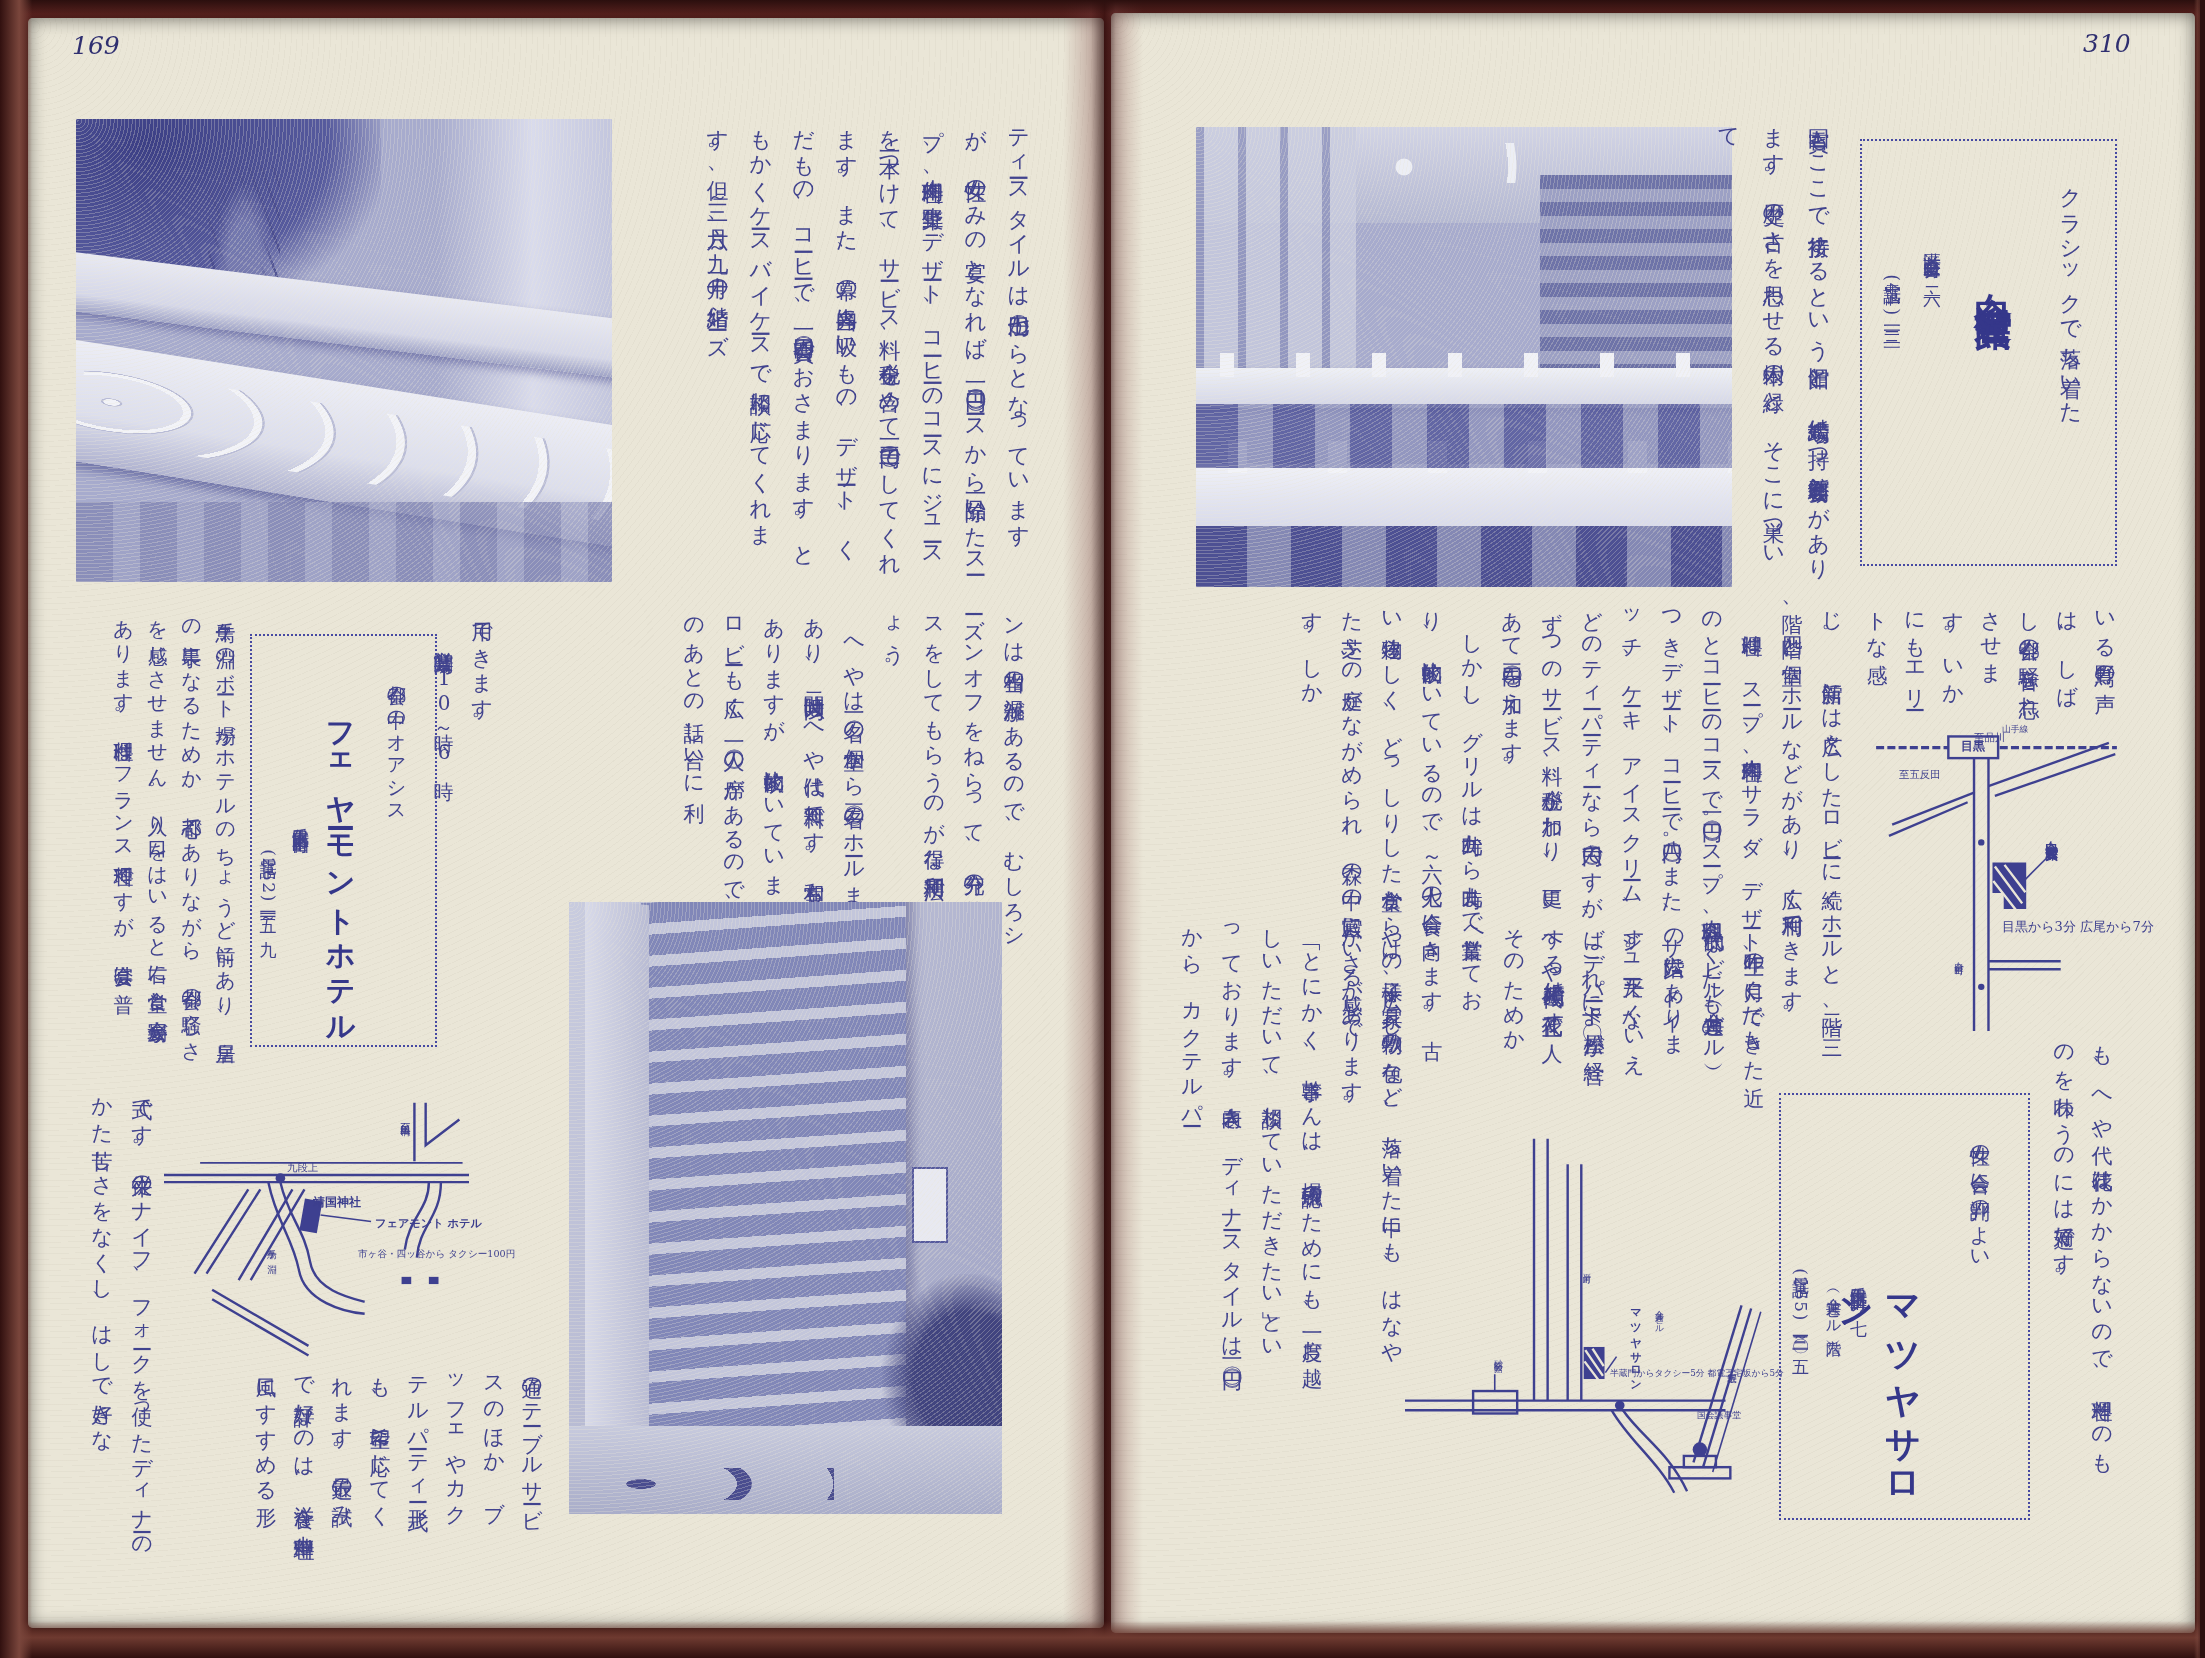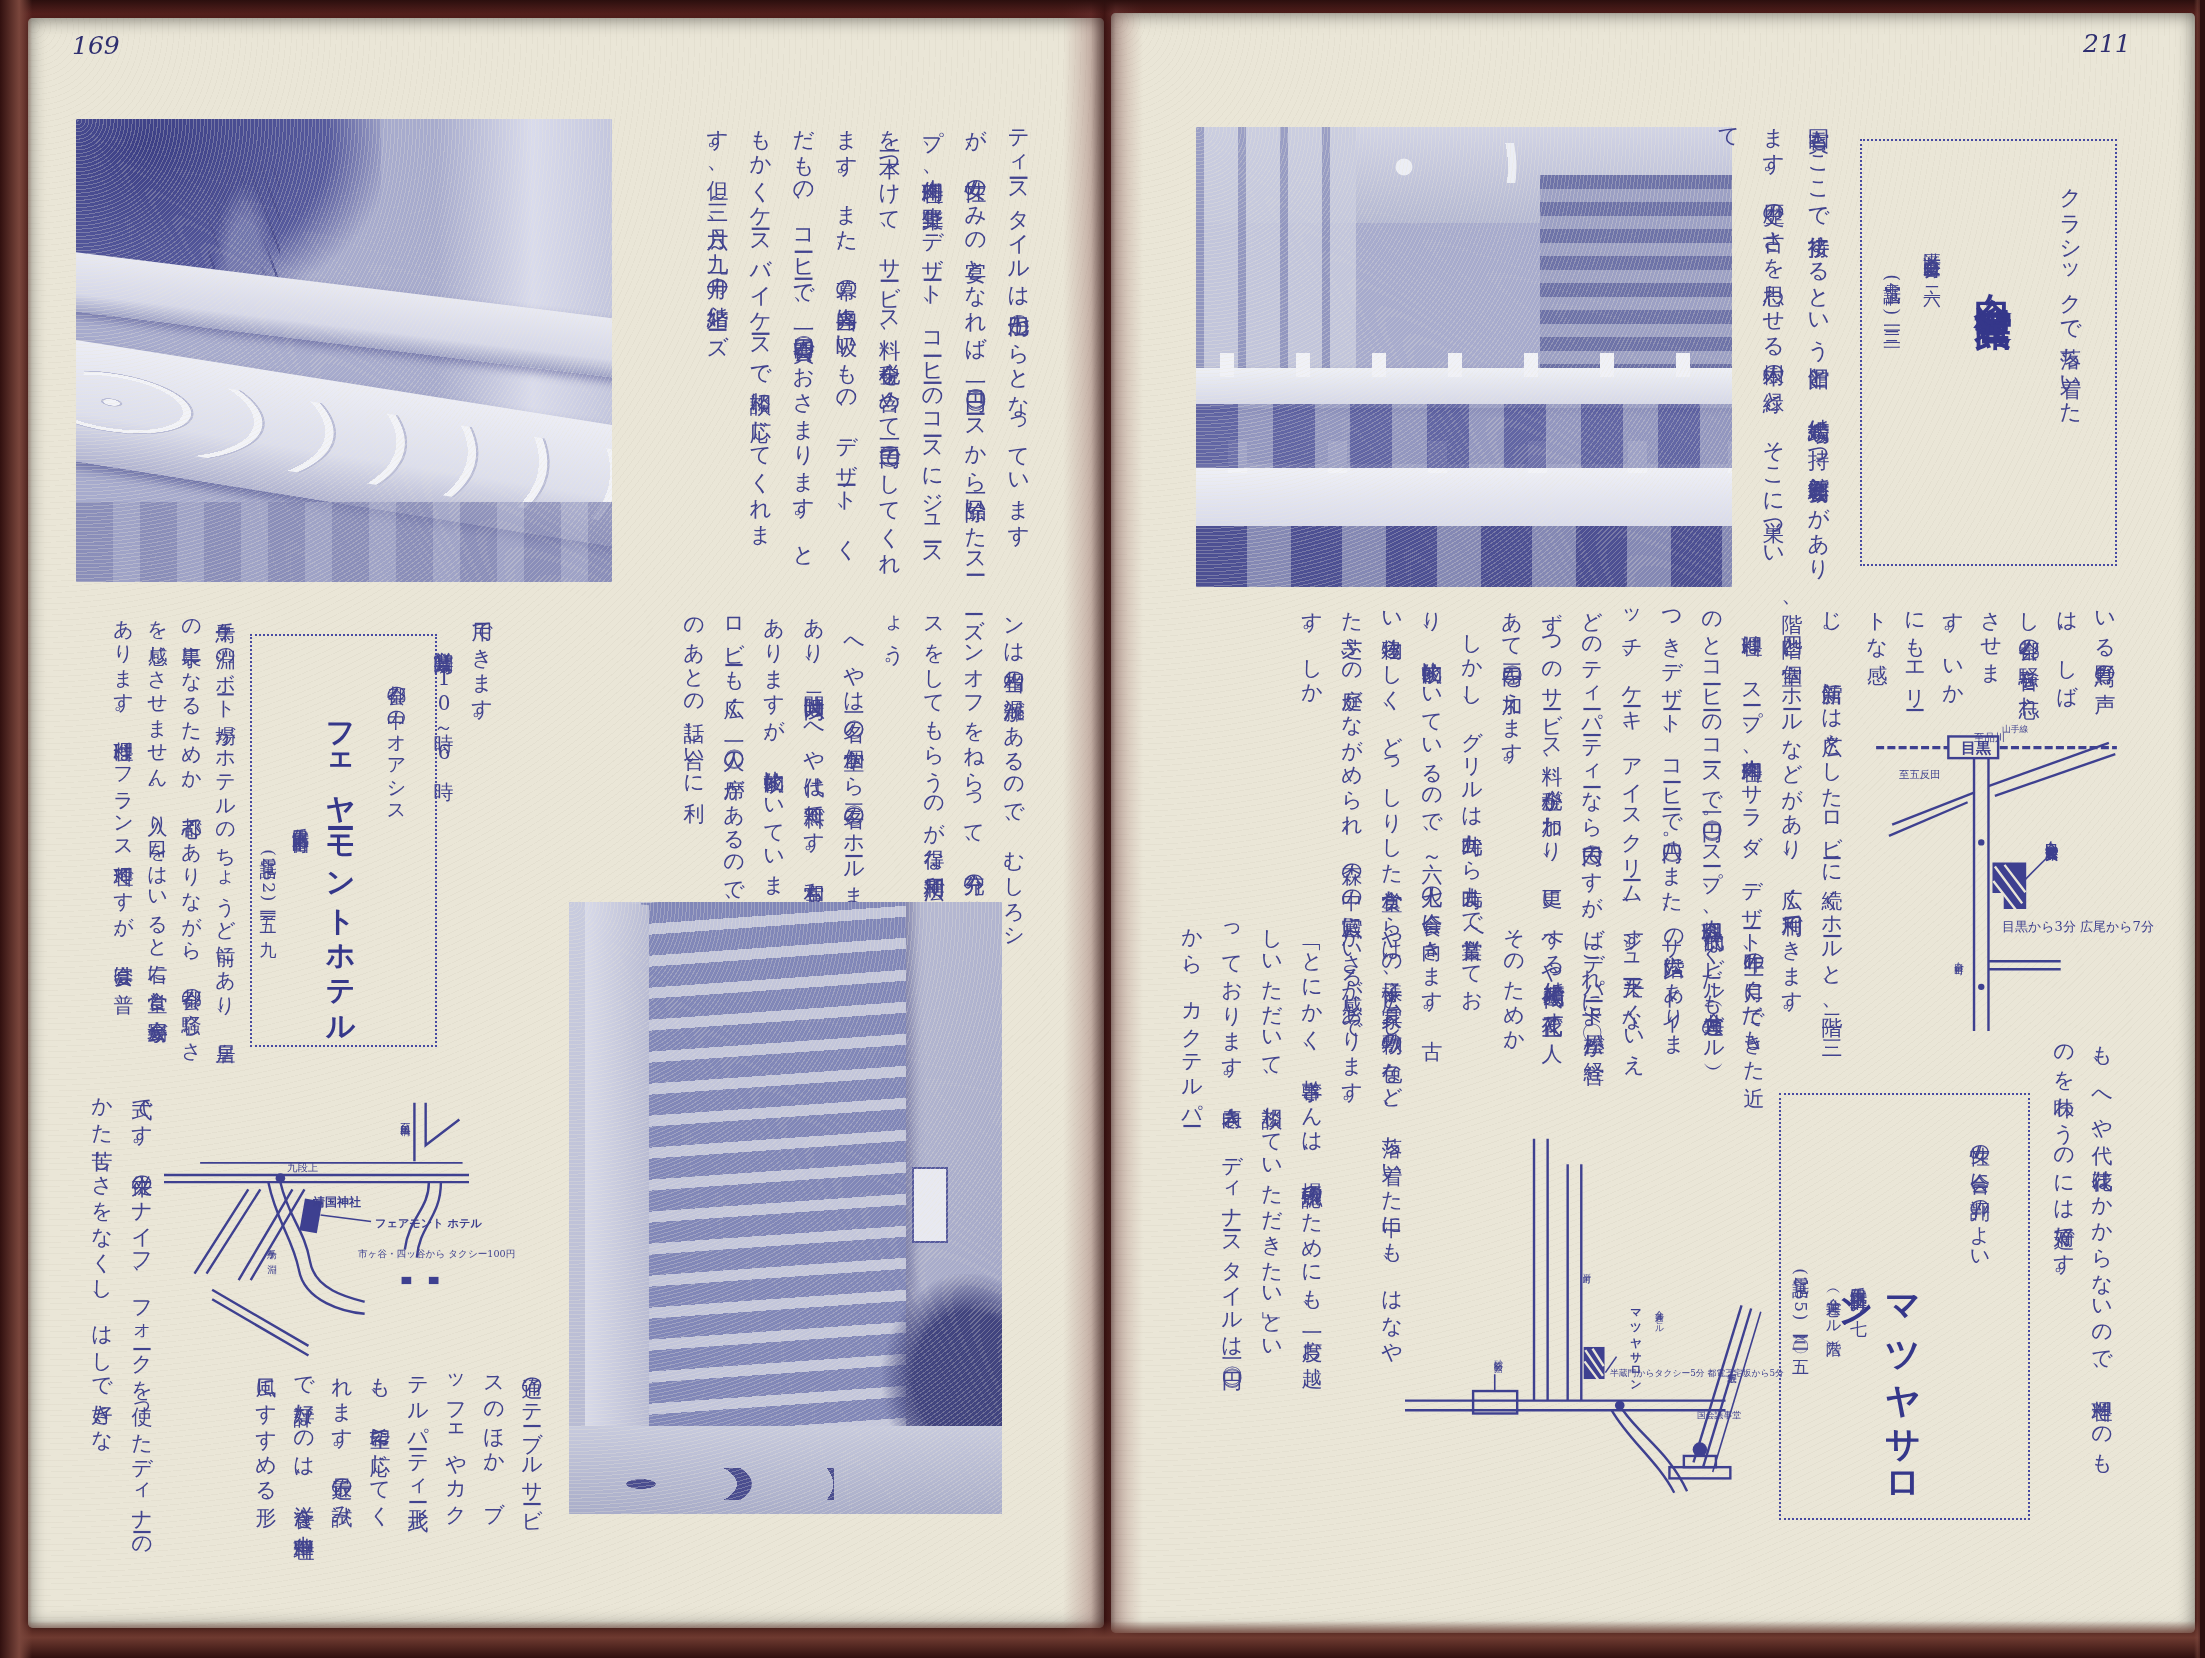--- a/index.html
+++ b/index.html
@@ -98,21 +98,21 @@
     <div class="dec" style="left:0;bottom:0;width:100%;height:88px;background:linear-gradient(180deg,#c7cadd,#a9adc9);"></div>
     <div class="dec" style="left:24px;bottom:14.4px;width:241px;height:32px;background:repeating-radial-gradient(ellipse 40px 13px at 48px 16px,#4a4d8f 0 14.4px,transparent 15.2px 96px);"></div>
   </div>
 
   <div class="v" style="left:172px;top:1362px;width:379px;height:164px;font-size:21px;line-height:38px;">通のテーブルサービスのほか、ブッフェやカクテルパーティー形式も、希望に応じてくれます。最近の試みで好評なのは、洋食を中華料理風にすすめる形</div>
   <div class="v" style="left:82px;top:1083px;width:80px;height:472px;font-size:21px;line-height:40px;">式です。従来のナイフ、フォークを使ったディナーのかた苦しさをなくし、はしで好きな</div>
 
   <div class="page" style="left:1111px;top:13px;width:1084px;height:1620px;"></div>
   <div class="ptex" style="left:1111px;top:13px;width:1084px;height:1620px;"></div>
 
-  <div style="position:absolute;left:2083px;top:29px;font-size:25px;font-style:italic;color:#2f2f70;font-family:'DejaVu Serif',serif;">211</div>
+  <div style="position:absolute;left:2083px;top:29px;font-size:25px;font-style:italic;color:#2f2f70;font-family:'DejaVu Serif',serif;">310</div>
 
   <div class="photo" style="left:1196px;top:127px;width:536px;height:460px;">
     <div class="dec" style="left:0;top:0;width:100%;height:96px;background:linear-gradient(180deg,#d2d4e5,#b4b8d2);"></div>
     <div class="dec" style="left:0;top:0;width:160px;height:257px;background:repeating-linear-gradient(90deg,#8d92bd 0 8px,#c9ccdf 8px 42px);opacity:.8;"></div>
     <div class="dec" style="right:0;top:48px;width:192px;height:200px;background:repeating-linear-gradient(180deg,#6e73a8 0 14.4px,#9ca0c4 14.4px 27px),repeating-linear-gradient(90deg,rgba(62,64,144,.3) 0 6.4px,transparent 6.4px 32px);"></div>
     <div class="dec" style="left:-8px;top:241px;width:561px;height:40px;background:linear-gradient(180deg,#eef0f6,#d3d5e6);box-shadow:0 4px 6.4px rgba(58,61,130,.5);"></div>
     <div class="dec" style="left:0px;top:226px;width:545px;height:24px;background:repeating-linear-gradient(90deg,transparent 0 24px,#f0f1f7 24px 38px,transparent 38px 76px);"></div>
     <div class="dec" style="left:-16px;top:337px;width:577px;height:64px;background:linear-gradient(180deg,#f0f1f7,#d8daea);box-shadow:0 4.8px 8px rgba(58,61,130,.55);"></div>
     <div class="dec" style="left:0px;top:314px;width:561px;height:32px;background:repeating-linear-gradient(90deg,transparent 0 32px,#f2f3f8 32px 51px,transparent 51px 100px);"></div>
     <div class="dec" style="left:0px;top:277px;width:561px;height:64px;background:repeating-linear-gradient(90deg,#565a9d 0 42px,#8f93bd 42px 77px);opacity:.85;"></div>
@@ -144,21 +144,21 @@
         <path d="M150 308 H240"></path>
       <path d="M196 196 L226 166" stroke-width="2"></path>
     </g>
     <rect x="100" y="18" width="62" height="27" fill="#eae6d7" stroke="#3e4090" stroke-width="3"></rect>
     <path d="M155 175 h42 v58 h-28 v-20 h-14 z" fill="#3e4090"></path>
     <path d="M158 180 l34 46 M156 198 l28 36 M170 178 l26 34" stroke="#eae6d7" stroke-width="3"></path>
     <circle cx="141" cy="150" r="4" fill="#3e4090"></circle>
     <circle cx="141" cy="330" r="4" fill="#3e4090"></circle>
   </svg>
   <div class="maplabel" style="left:1899px;top:728px;font-size:10.4px;margin-top:40px;">至五反田</div>
-  <div class="maplabel" style="left:1961px;top:739px;font-size:15px;font-weight:bold;">目黒</div>
+  <div class="maplabel" style="left:1961px;top:739px;font-size:12px;font-weight:bold;">目黒</div>
   <div class="maplabel" style="left:2002px;top:724px;font-size:8.8px;">山手線</div>
   <div class="maplabel" style="left:1974px;top:731px;font-size:10.4px;">至品川</div>
   <div class="maplabel v" style="left:2043px;top:831px;font-size:13px;font-weight:bold;letter-spacing:1.6px;">白金迎賓館</div>
   <div class="mapnote" style="left:2002px;top:919px;font-size:13px;">目黒から3分
 広尾から7分</div>
   <div class="maplabel v" style="left:1953px;top:954px;font-size:9.6px;">白金台町</div>
 
   <div class="v" style="left:1169px;top:597px;width:683px;height:446px;font-size:21px;line-height:40px;letter-spacing:1.2px;">じ。　新館には広々としたロビーに続くホールと、二階、三階、四階と個室、ホールなどがあり、広く利用できます。
 　料理は、スープ、牛肉料理、サラダ、デザート、くだものとコーヒーのコースで一〇〇〇円。スープ、肉料理、くだものつきデザート、コーヒーで八〇〇円。また、サンドイッチ、ケーキ、アイスクリーム、ジュースなどのティーパーティーなら六〇〇円ですが、これに一〇%ずつのサービス料、税金が加わり、更に、へや代と花代で一人あて三〇〇円を加えます。
 　しかし、グリルは九時から九時まで営業しており、比較的すいているので、六～七人の会食に向きます。古い建物らしく、どっしりした食堂からは、広々とした芝ふの庭がながめられ、森の中の宮殿にいる感じです。しか</div>

